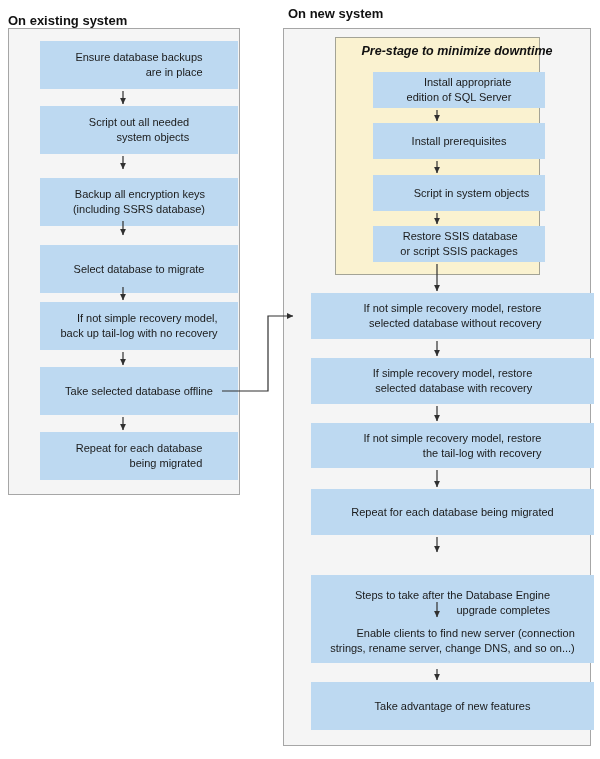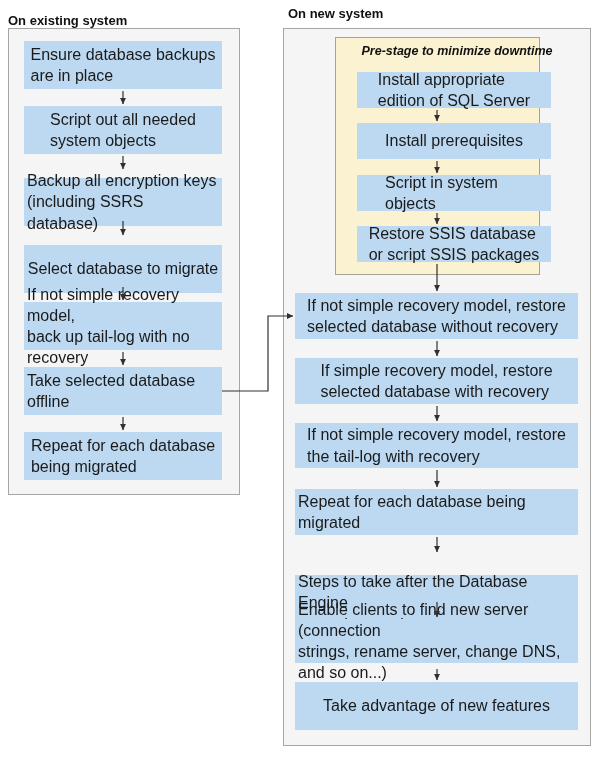--- a/index.html
+++ b/index.html
@@ -41,38 +41,39 @@
     font-weight: bold;
     font-style: italic;
     color: #111111;
   }
   .box {
     position: absolute;
     background: #bdd9f1;
     display: flex;
     align-items: center;
     justify-content: center;
-    text-align: left;
-    font-size: 16px;
+    text-align: right;
+    font-size: 11px;
     line-height: 1.32;
     white-space: pre-line;
     box-sizing: border-box;
     padding: 2px 3px;
+    margin-left: 16px;
   }
   
   .lb { left: 24px; width: 198px; height: 48px; }
   .lb1 { top: 41px; }
   .lb2 { top: 106px; }
   .lb3 { top: 178px; }
   .lb4 { top: 245px; }
   .lb5 { top: 302px; }
   .lb6 { top: 367px; }
   .lb7 { top: 432px; }
   
-  .pb { left: 357px; width: 194px; height: 36px; }
+  .pb { left: 357px; width: 172px; height: 36px; }
   .pb1 { top: 72px; }
   .pb2 { top: 123px; }
   .pb3 { top: 175px; padding-left: 28px; }
   .pb4 { top: 226px; }
   
   .rb { left: 295px; width: 283px; }
   .rb1 { top: 293px; height: 46px; }
   .rb2 { top: 358px; height: 46px; }
   .rb3 { top: 423px; height: 45px; }
   .rb4 { top: 489px; height: 46px; }

